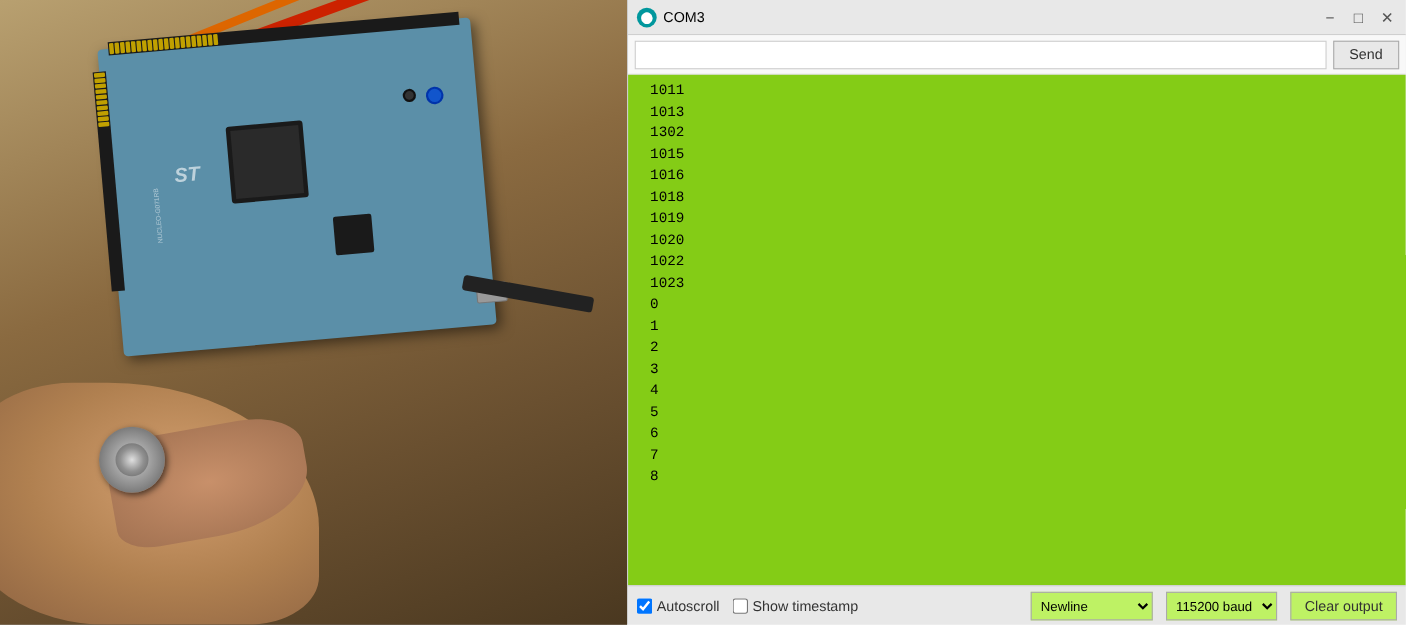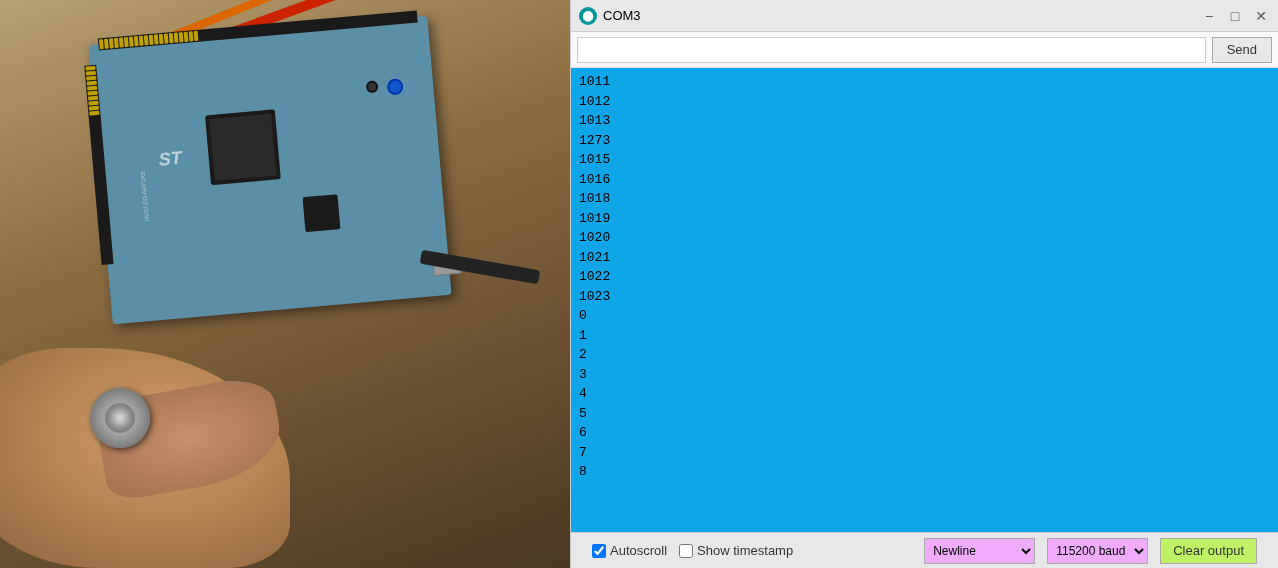--- a/index.html
+++ b/index.html
@@ -183,22 +183,22 @@
       border: 1px solid #aaa;
       cursor: pointer;
       font-size: 13px;
       color: #333;
     }
 
     
     #output-area {
       flex: 1;
       overflow-y: scroll;
-      background: #0ea5e9;
-      padding: 4px 8px;
+      background: #84cc16;
+      padding: 4px 20px;
       font-family: 'Courier New', monospace;
       font-size: 13px;
       line-height: 1.5;
       color: #000;
     }
 
     #output-area .line {
       display: block;
     }
 
@@ -214,21 +214,21 @@
       border: 2px solid #f0f0f0;
     }
 
     
     #bottom-bar {
       height: 36px;
       background: #e8e8e8;
       border-top: 1px solid #ccc;
       display: flex;
       align-items: center;
-      padding: 0 21px;
+      padding: 0 8px;
       gap: 12px;
     }
 
     .checkbox-group {
       display: flex;
       align-items: center;
       gap: 4px;
     }
 
     .checkbox-group input[type="checkbox"] {
@@ -241,21 +241,21 @@
       font-size: 13px;
       color: #333;
       cursor: pointer;
     }
 
     .spacer { flex: 1; }
 
     .select-control {
       height: 26px;
       border: 1px solid #aaa;
-      background: #f0abfc;
+      background: #bef264;
       font-size: 12px;
       padding: 0 4px;
       cursor: pointer;
       min-width: 90px;
     }
 
     #clear-output-btn {
       height: 26px;
       padding: 0 12px;
       background: #bef264;
@@ -358,29 +358,27 @@
     </div>
   </div>
 
   <div id="input-row">
     <input id="serial-input" type="text" placeholder="" style="">
     <button id="send-btn">Send</button>
   </div>
 
   <div id="output-area">
   <span class="line">1011</span>
-      <span class="line">1012</span>
       <span class="line">1013</span>
-      <span class="line">1273</span>
+      <span class="line">1302</span>
       <span class="line">1015</span>
       <span class="line">1016</span>
       <span class="line">1018</span>
       <span class="line">1019</span>
       <span class="line">1020</span>
-      <span class="line">1021</span>
       <span class="line">1022</span>
       <span class="line">1023</span>
       <span class="line">0</span>
       <span class="line">1</span>
       <span class="line">2</span>
       <span class="line">3</span>
       <span class="line">4</span>
       <span class="line">5</span>
       <span class="line">6</span>
       <span class="line">7</span>

